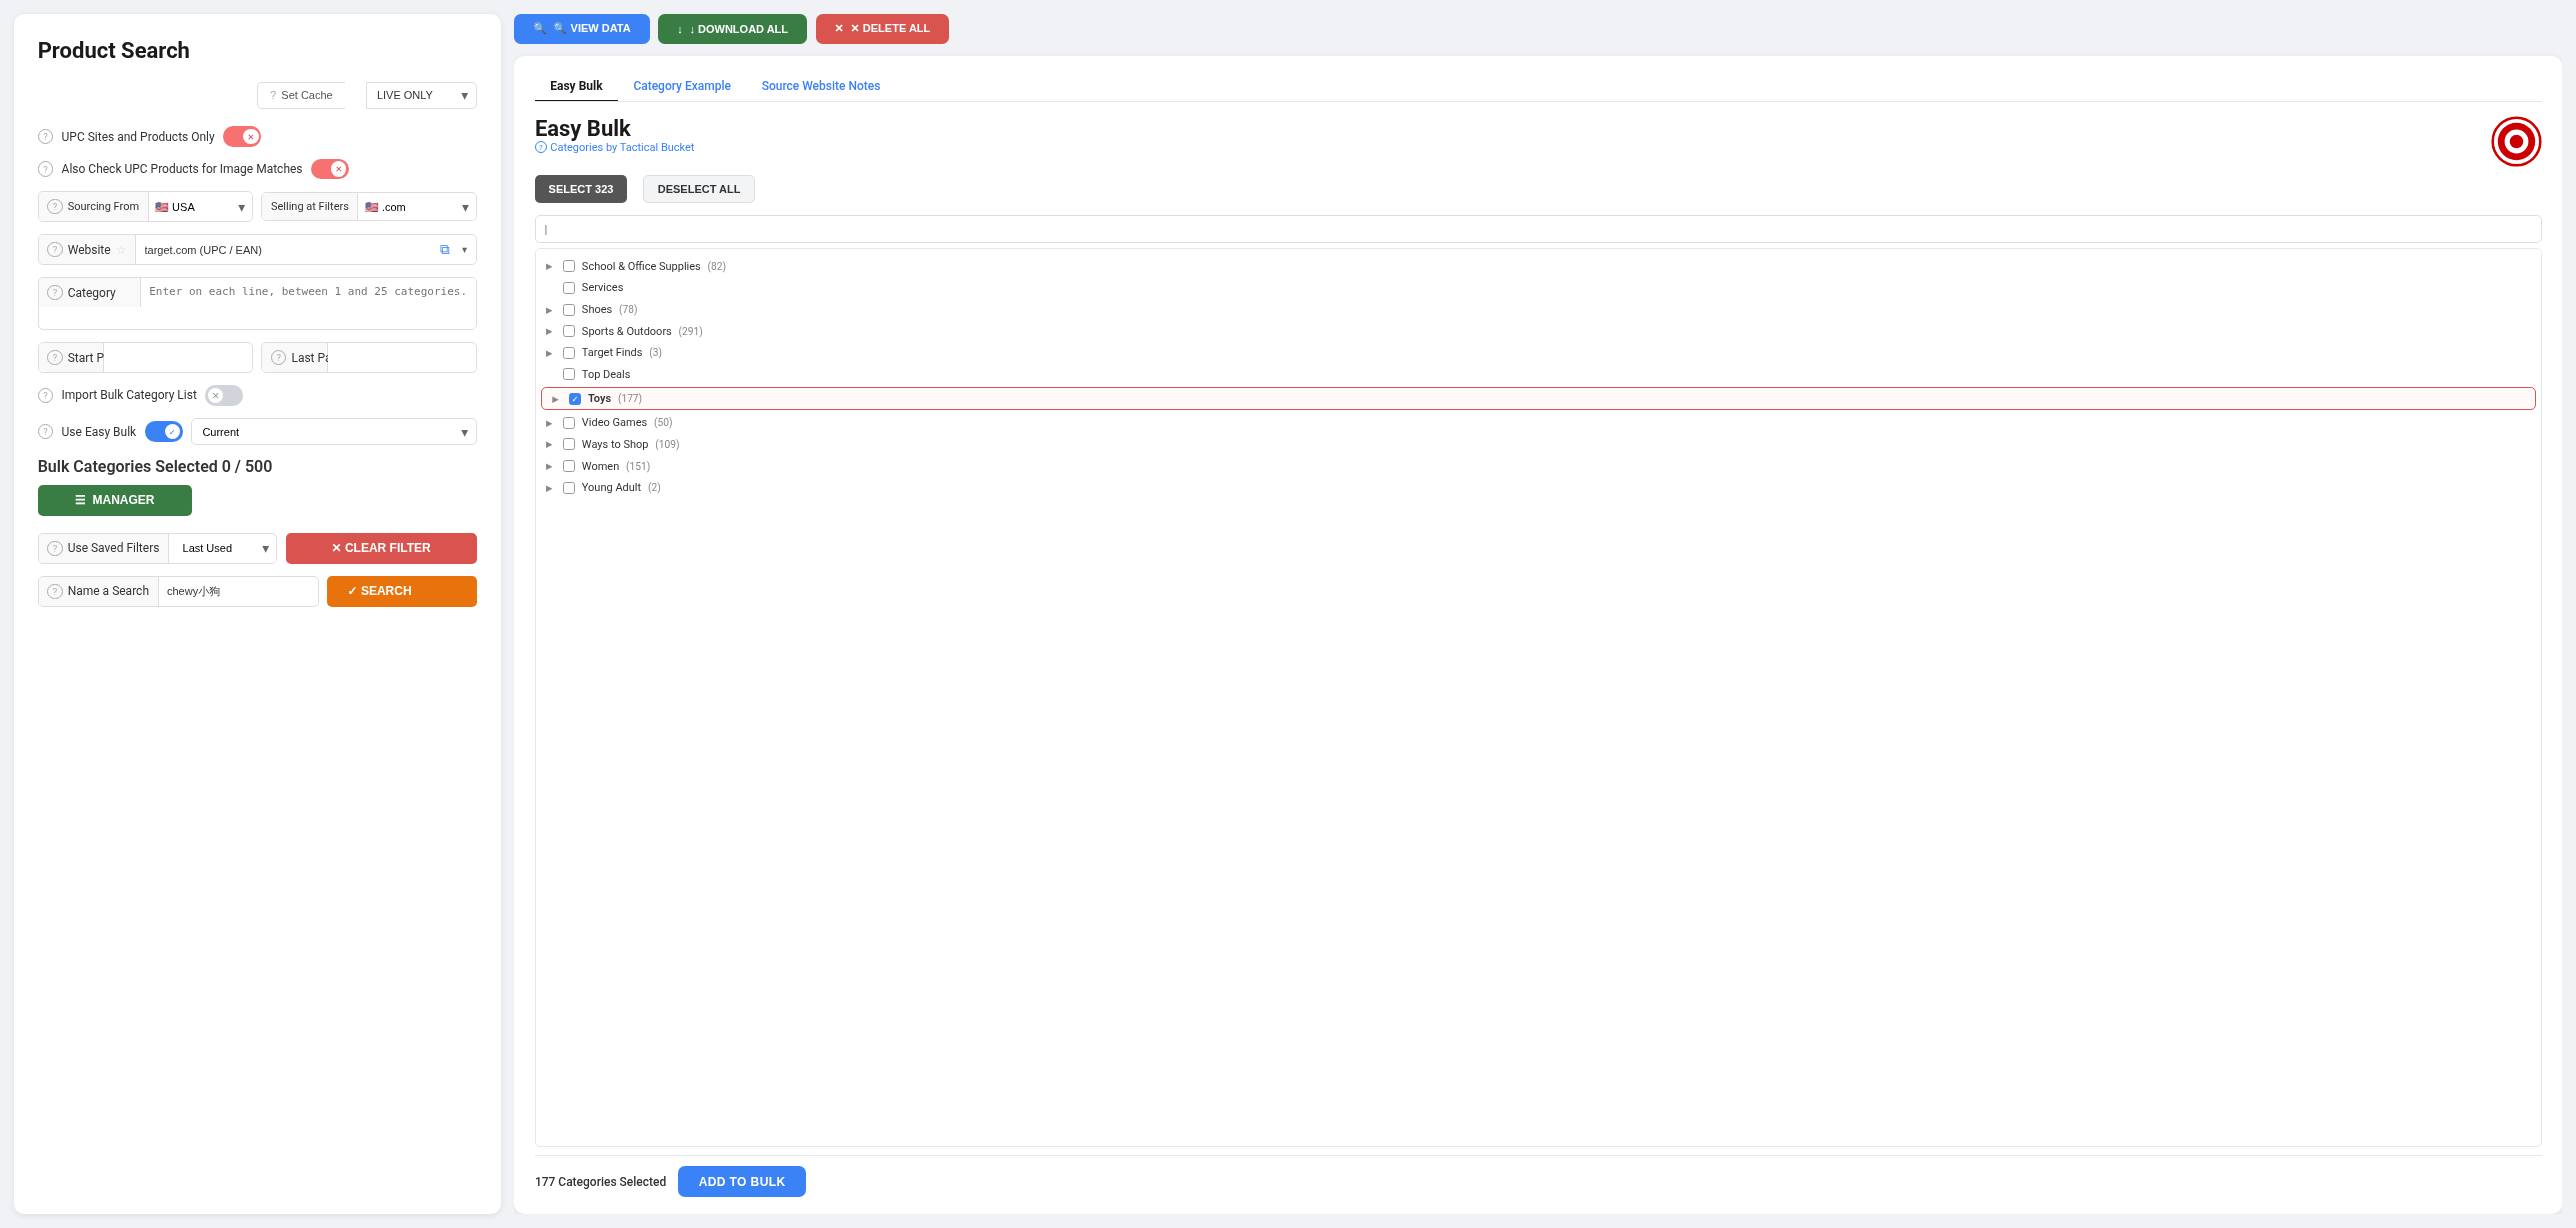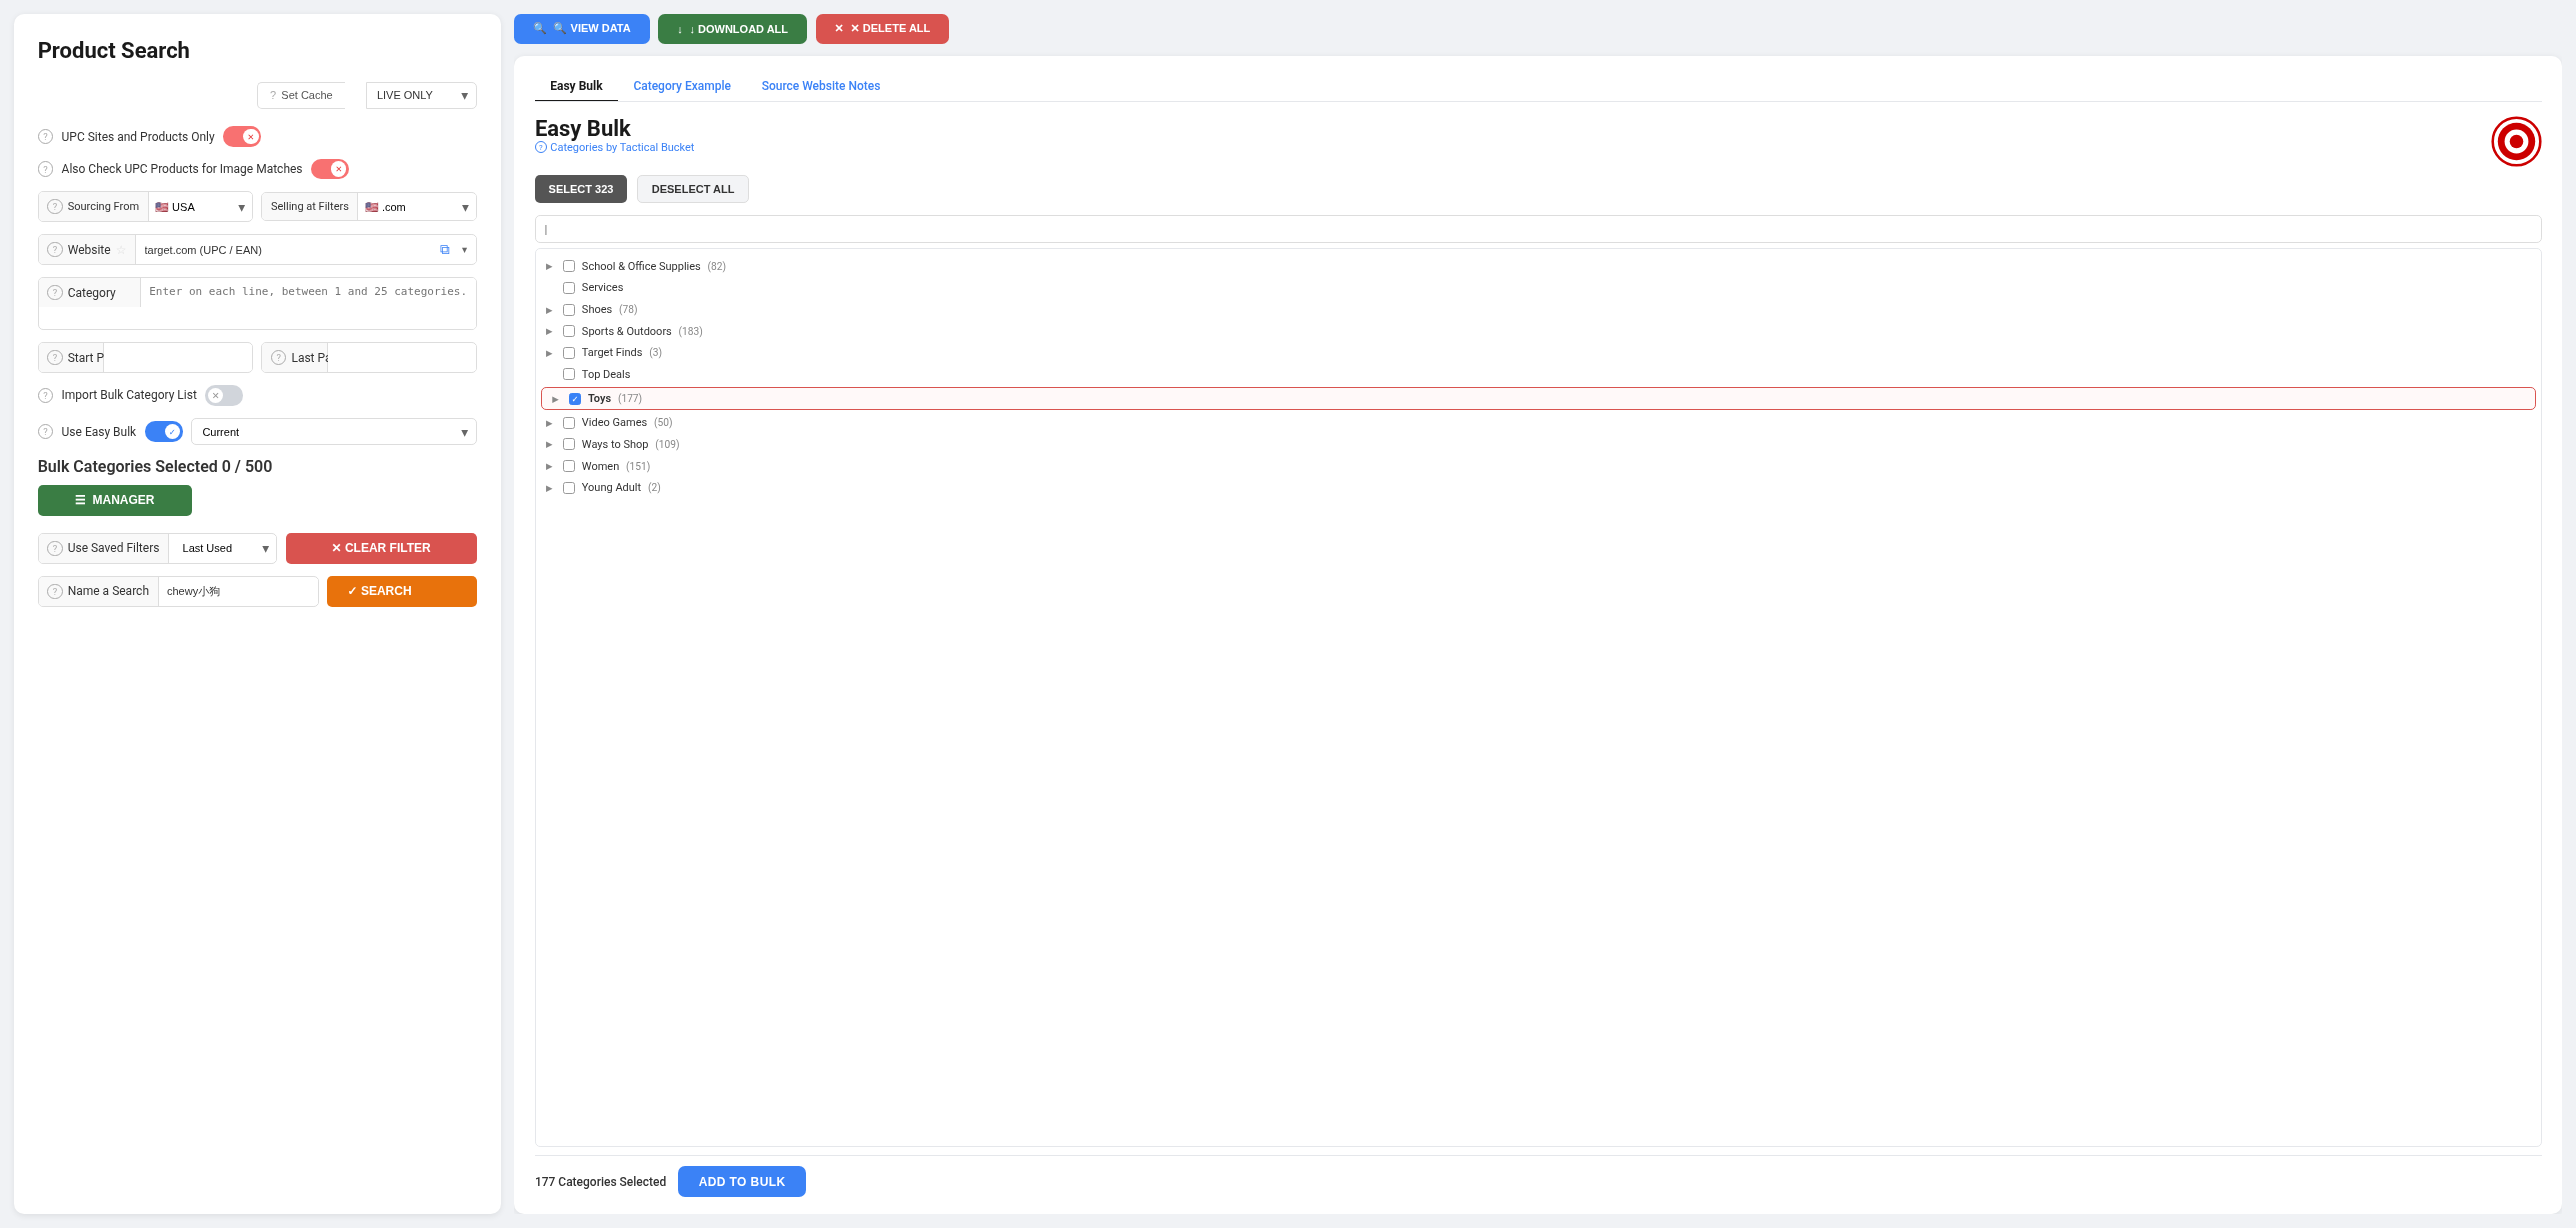--- a/index.html
+++ b/index.html
@@ -644,21 +644,21 @@
       gap: 3.4px;
       color: #3b82f6;
       font-size: 11px;
       cursor: pointer;
       margin-bottom: 12px;
       text-decoration: none;
     }
 
     .select-deselect-row {
       display: flex;
-      gap: 10px;
+      gap: 16px;
       margin-bottom: 12px;
     }
 
     .select-323-btn {
       background: #555;
       color: #fff;
       border: none;
       border-radius: 5.1px;
       padding: 6.8px 13.7px;
       font-size: 11px;
@@ -1020,21 +1020,21 @@
         <div class="cat-item">
           <span class="cat-chevron">▶</span>
           <div class="cat-checkbox"></div>
           <span>Shoes</span>
           <span class="cat-count">(78)</span>
         </div>
         <div class="cat-item">
           <span class="cat-chevron">▶</span>
           <div class="cat-checkbox"></div>
           <span>Sports &amp; Outdoors</span>
-          <span class="cat-count">(183)</span>
+          <span class="cat-count">(291)</span>
         </div>
         <div class="cat-item">
           <span class="cat-chevron">▶</span>
           <div class="cat-checkbox"></div>
           <span>Target Finds</span>
           <span class="cat-count">(3)</span>
         </div>
         <div class="cat-item">
           <span class="cat-chevron"></span>
           <div class="cat-checkbox"></div>

